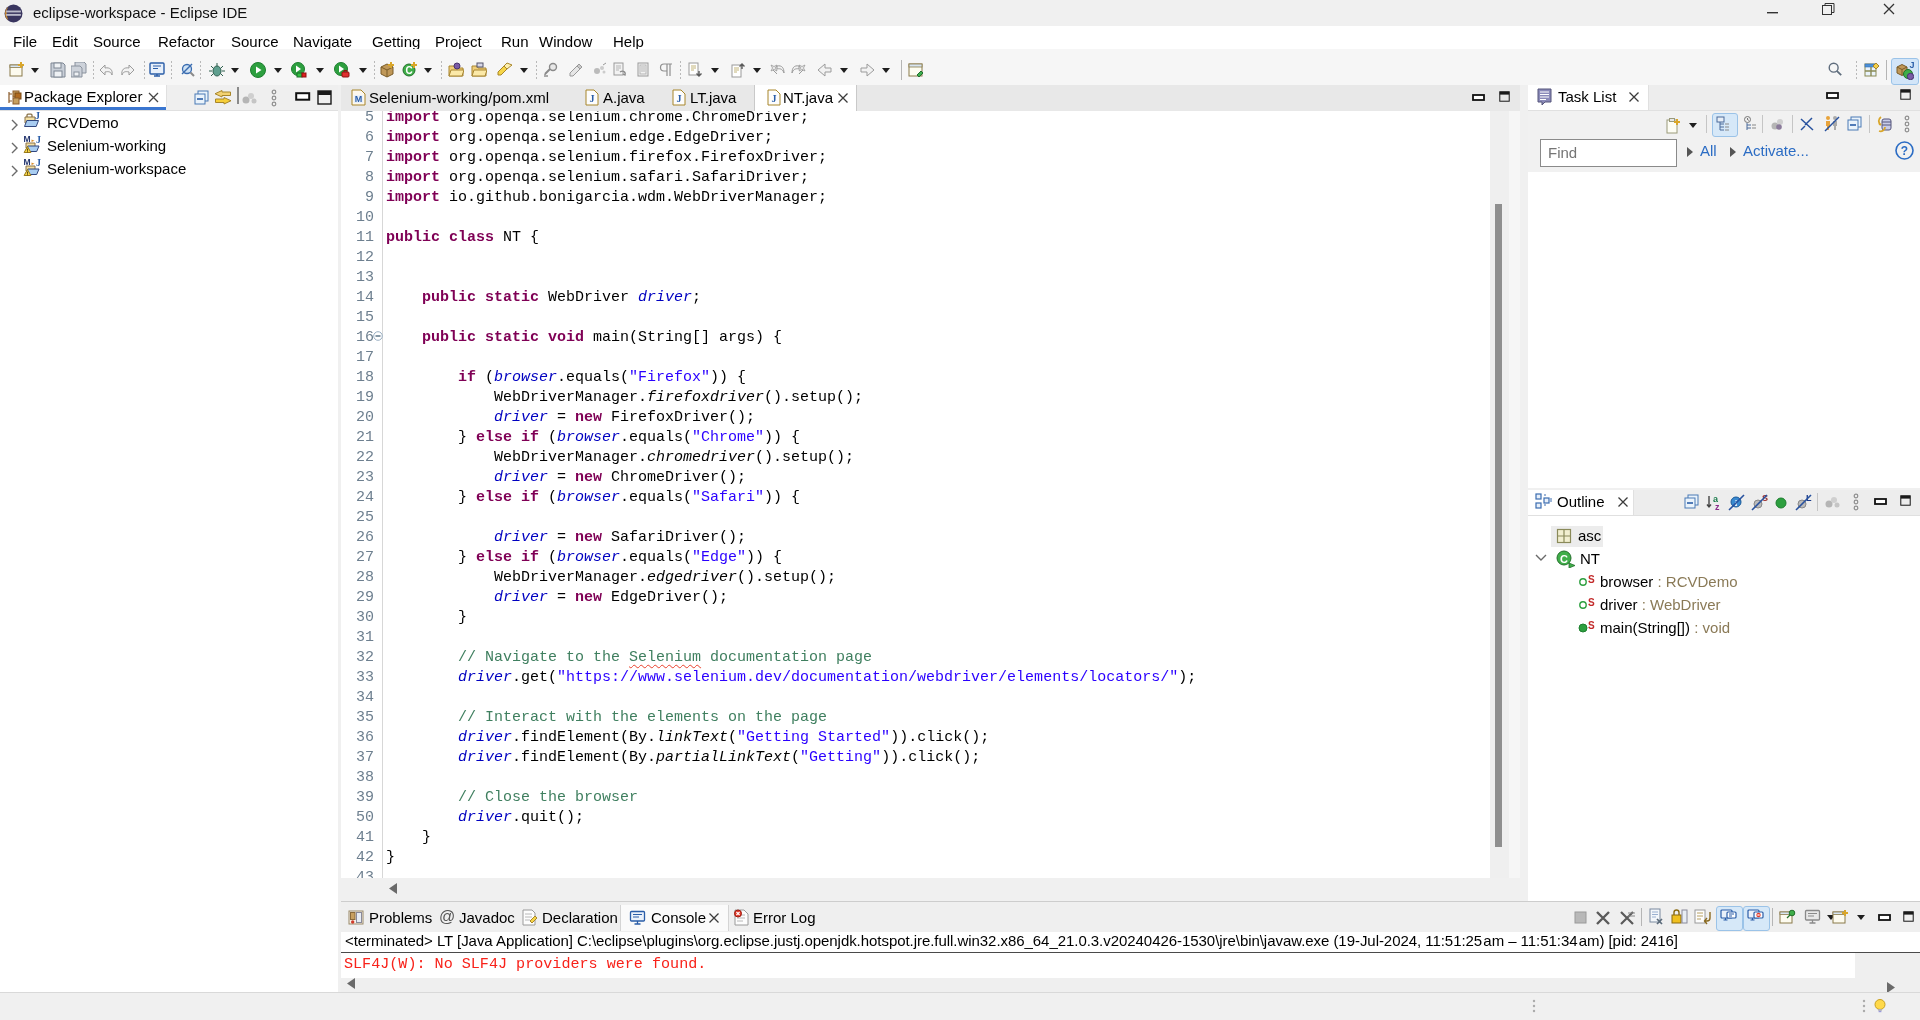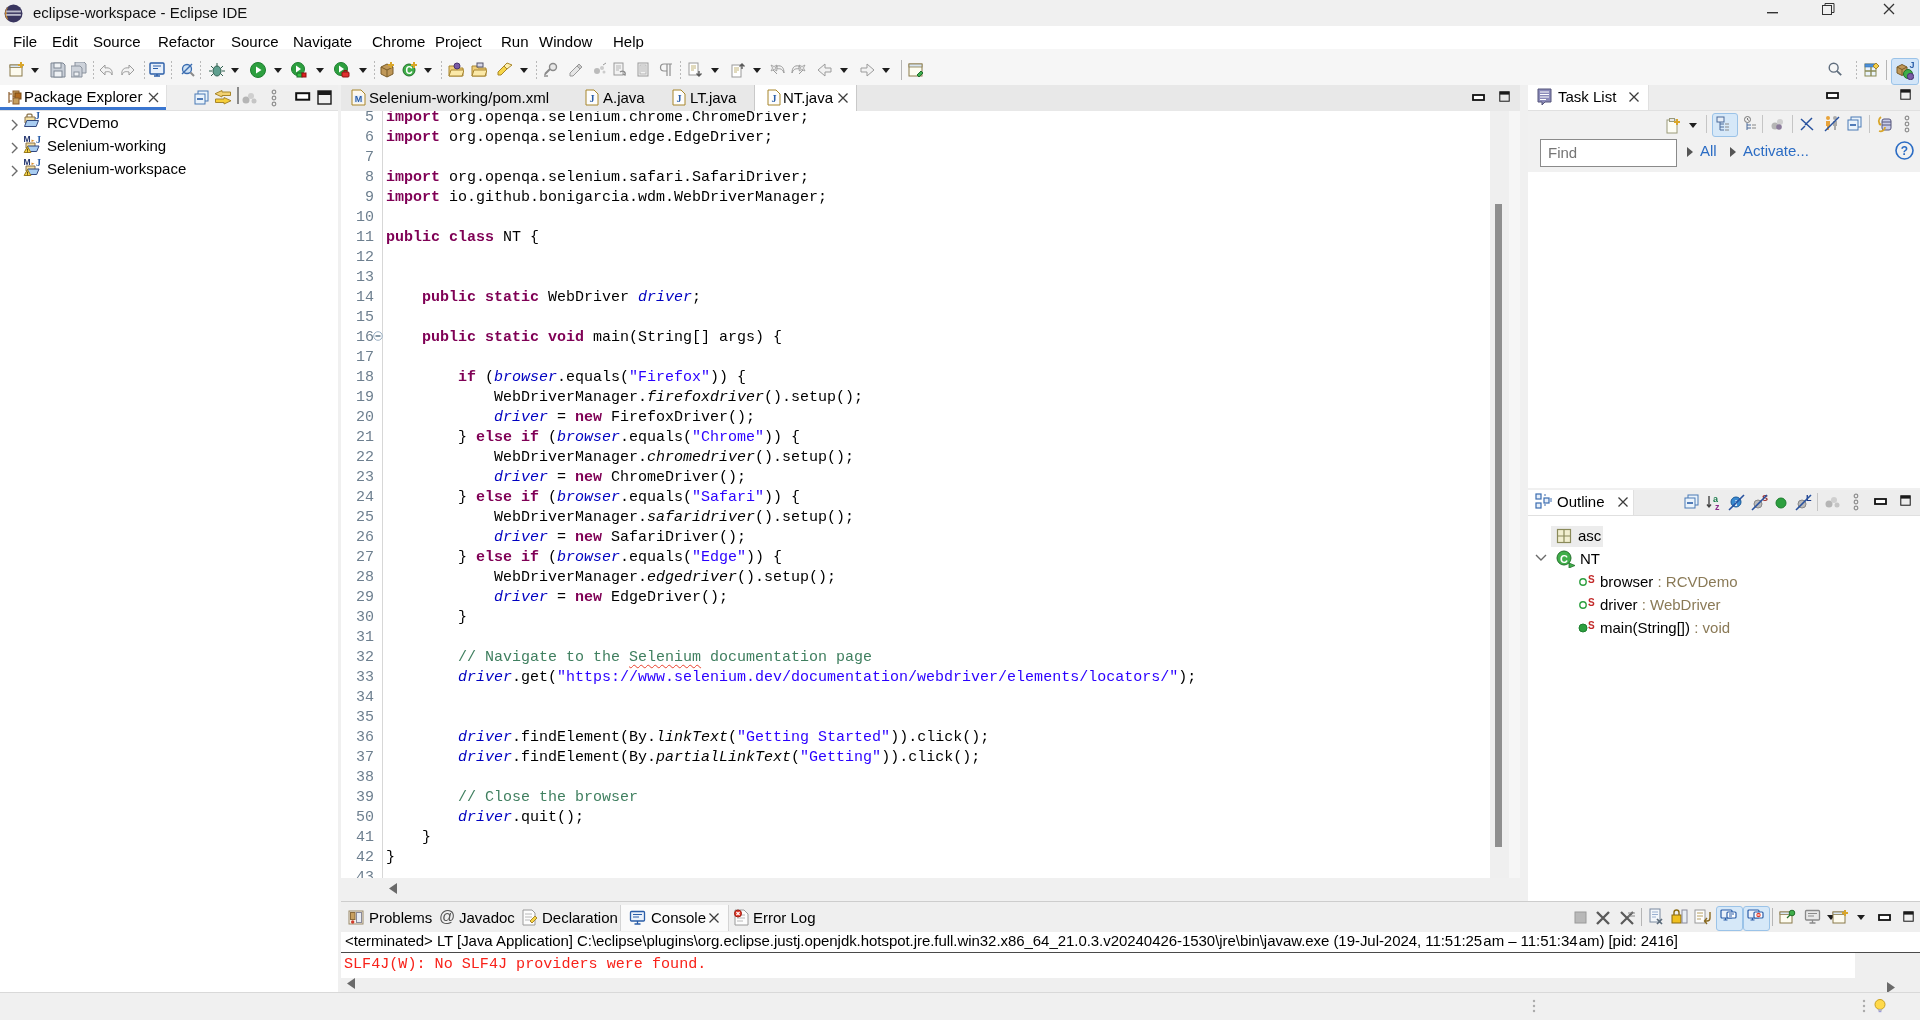--- a/index.html
+++ b/index.html
@@ -68,21 +68,21 @@
       <path d="M1 1l10 10M11 1L1 11" stroke="#333" stroke-width="1.3"></path>
     </svg>
 </div>
 <div class="abs" id="menubar">
   <span class="menu" style="left:13px">File</span>
   <span class="menu" style="left:52px">Edit</span>
   <span class="menu" style="left:93px">Source</span>
   <span class="menu" style="left:158px">Refactor</span>
   <span class="menu" style="left:231px">Source</span>
   <span class="menu" style="left:293px">Navigate</span>
-  <span class="menu" style="left:372px">Chrome</span>
+  <span class="menu" style="left:372px">Getting</span>
   <span class="menu" style="left:435px">Project</span>
   <span class="menu" style="left:501px">Run</span>
   <span class="menu" style="left:539px">Window</span>
   <span class="menu" style="left:613px">Help</span>
 </div>
 <div class="abs" id="toolbar">
   <svg class="tbi" style="left:9px" viewBox="0 0 16 16">
       <rect x="1" y="3" width="12" height="11" fill="#fdfbef" stroke="#8a7a4a"></rect>
       <rect x="1" y="3" width="12" height="2.5" fill="#d8e5f2" stroke="#8a7a4a" stroke-width="0.8"></rect>
       <path d="M12 0v6M9 3h6" stroke="#d9a62a" stroke-width="2"></path>
@@ -374,20 +374,21 @@
     <rect x="1" y="1" width="12" height="12" fill="none" stroke="#1a1a1a" stroke-width="1.3"></rect>
     <rect x="1" y="1" width="12" height="3.6" fill="#1a1a1a"></rect>
   </svg>
 <div class="abs" id="ed-code">
     <div style="position:absolute;left:0;top:-4px;width:1154px;height:771px">
 <div class="gut" style="top:1px">5</div>
       <div class="cl" style="top:1px"><span class="k">import</span> org.openqa.selenium.chrome.ChromeDriver;</div>
 <div class="gut" style="top:21px">6</div>
       <div class="cl" style="top:21px"><span class="k">import</span> org.openqa.selenium.edge.EdgeDriver;</div>
 <div class="gut" style="top:41px">7</div>
+      <div class="cl" style="top:41px"><span class="k">import</span> org.openqa.selenium.firefox.FirefoxDriver;</div>
 <div class="gut" style="top:61px">8</div>
       <div class="cl" style="top:61px"><span class="k">import</span> org.openqa.selenium.safari.SafariDriver;</div>
 <div class="gut" style="top:81px">9</div>
       <div class="cl" style="top:81px"><span class="k">import</span> io.github.bonigarcia.wdm.WebDriverManager;</div>
 <div class="gut" style="top:101px">10</div>
 <div class="gut" style="top:121px">11</div>
       <div class="cl" style="top:121px"><span class="k">public class</span> NT {</div>
 <div class="gut" style="top:141px">12</div>
 <div class="gut" style="top:161px">13</div>
 <div class="gut" style="top:181px">14</div>
@@ -404,38 +405,38 @@
       <div class="cl" style="top:301px">            <span class="f">driver</span> = <span class="k">new</span> FirefoxDriver();</div>
 <div class="gut" style="top:321px">21</div>
       <div class="cl" style="top:321px">        } <span class="k">else if</span> (<span class="f">browser</span>.equals(<span class="s">"Chrome"</span>)) {</div>
 <div class="gut" style="top:341px">22</div>
       <div class="cl" style="top:341px">            WebDriverManager.<span class="m">chromedriver</span>().setup();</div>
 <div class="gut" style="top:361px">23</div>
       <div class="cl" style="top:361px">            <span class="f">driver</span> = <span class="k">new</span> ChromeDriver();</div>
 <div class="gut" style="top:381px">24</div>
       <div class="cl" style="top:381px">        } <span class="k">else if</span> (<span class="f">browser</span>.equals(<span class="s">"Safari"</span>)) {</div>
 <div class="gut" style="top:401px">25</div>
-      <div class="cl" style="top:401px">            WebDriverManager.<span class="m">safaridriver</span>().setup();</div>
 <div class="gut" style="top:421px">26</div>
       <div class="cl" style="top:421px">            <span class="f">driver</span> = <span class="k">new</span> SafariDriver();</div>
 <div class="gut" style="top:441px">27</div>
       <div class="cl" style="top:441px">        } <span class="k">else if</span> (<span class="f">browser</span>.equals(<span class="s">"Edge"</span>)) {</div>
 <div class="gut" style="top:461px">28</div>
       <div class="cl" style="top:461px">            WebDriverManager.<span class="m">edgedriver</span>().setup();</div>
 <div class="gut" style="top:481px">29</div>
       <div class="cl" style="top:481px">            <span class="f">driver</span> = <span class="k">new</span> EdgeDriver();</div>
 <div class="gut" style="top:501px">30</div>
       <div class="cl" style="top:501px">        }</div>
 <div class="gut" style="top:521px">31</div>
 <div class="gut" style="top:541px">32</div>
       <div class="cl" style="top:541px">        <span class="c">// Navigate to the <span class="sq">Selenium</span> documentation page</span></div>
 <div class="gut" style="top:561px">33</div>
       <div class="cl" style="top:561px">        <span class="f">driver</span>.get(<span class="s">"https://www.selenium.dev/documentation/webdriver/elements/locators/"</span>);</div>
 <div class="gut" style="top:581px">34</div>
 <div class="gut" style="top:601px">35</div>
+      <div class="cl" style="top:601px">        <span class="c">// Interact with the elements on the page</span></div>
 <div class="gut" style="top:621px">36</div>
       <div class="cl" style="top:621px">        <span class="f">driver</span>.findElement(By.<span class="m">linkText</span>(<span class="s">"Getting Started"</span>)).click();</div>
 <div class="gut" style="top:641px">37</div>
       <div class="cl" style="top:641px">        <span class="f">driver</span>.findElement(By.<span class="m">partialLinkText</span>(<span class="s">"Getting"</span>)).click();</div>
 <div class="gut" style="top:661px">38</div>
 <div class="gut" style="top:681px">39</div>
       <div class="cl" style="top:681px">        <span class="c">// Close the browser</span></div>
 <div class="gut" style="top:701px">50</div>
       <div class="cl" style="top:701px">        <span class="f">driver</span>.quit();</div>
 <div class="gut" style="top:721px">41</div>

